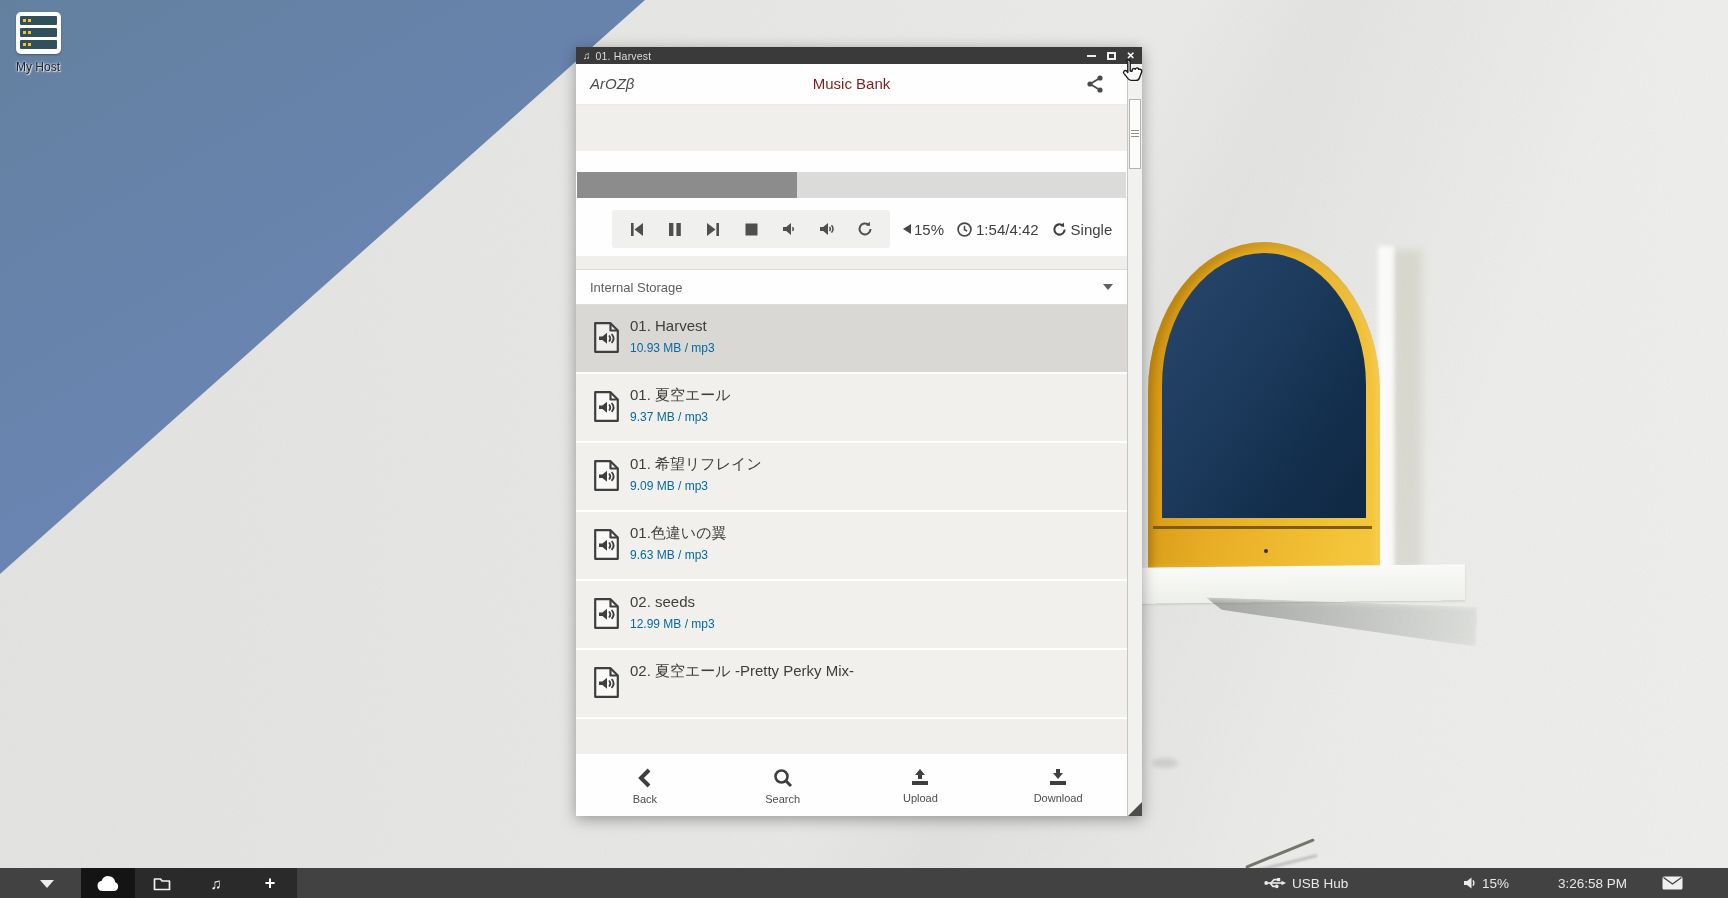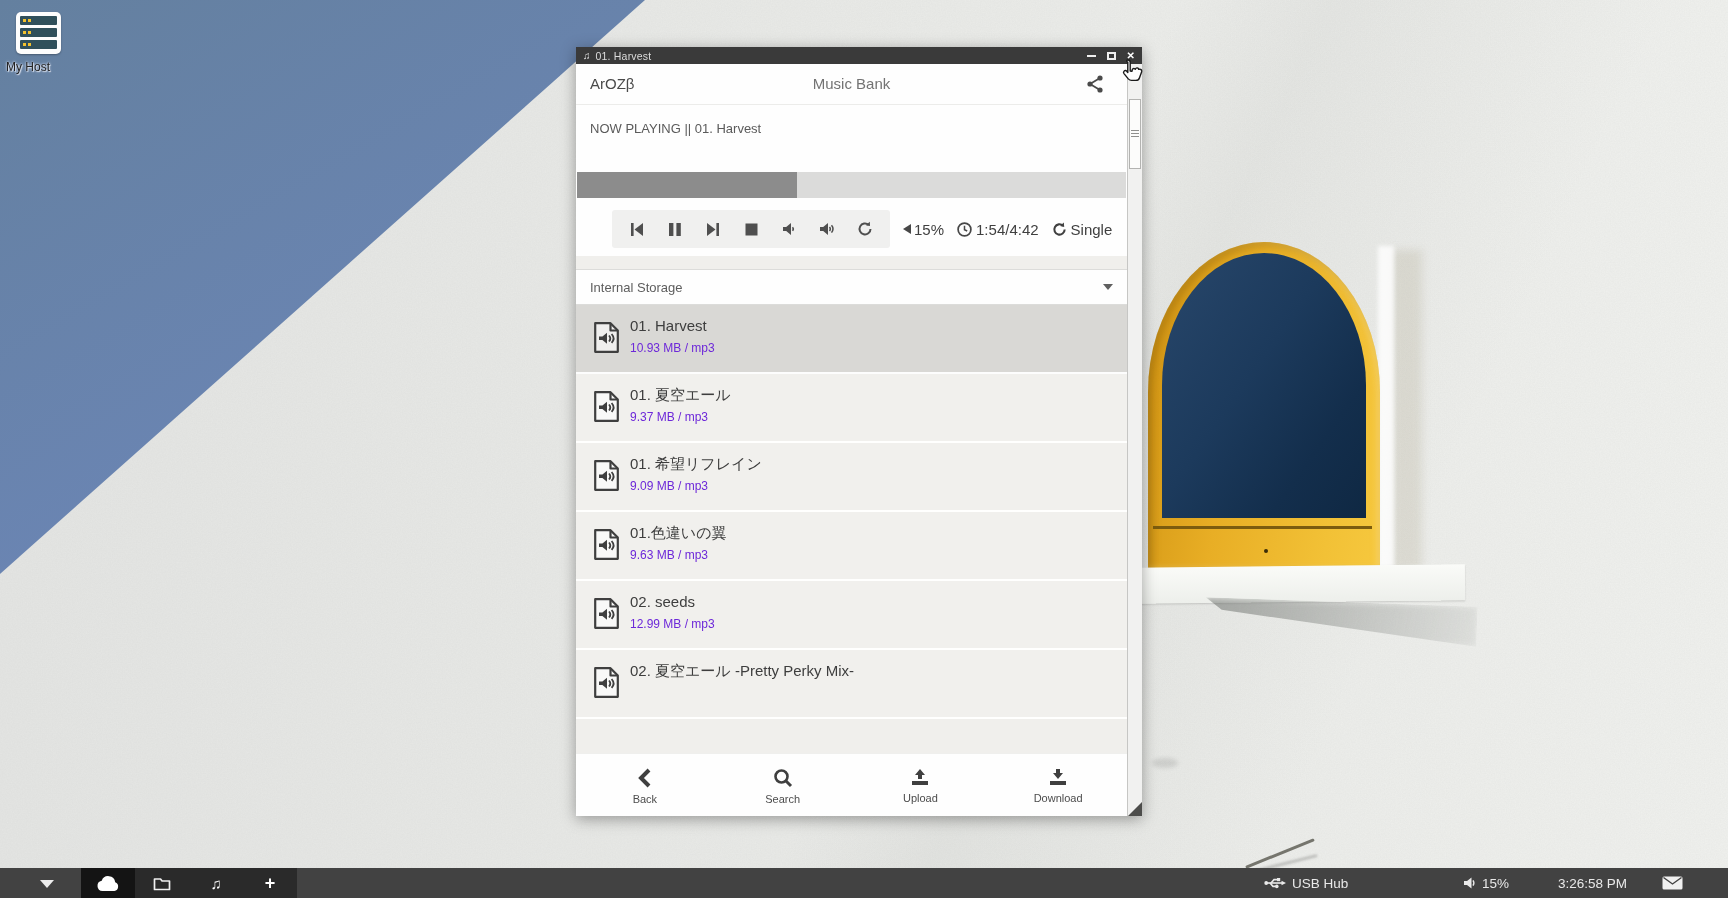--- a/index.html
+++ b/index.html
@@ -40,21 +40,21 @@
     clip-path:polygon(0 0, 100% 0, 100% 100%, 6% 30%);
     filter:blur(3px); transform:rotate(2deg); }
   .rod { position:absolute; left:1243px; top:852px; width:74px; height:3px;
     background:#75756d; transform:rotate(-22deg); border-radius:2px; }
   .rod-shadow { position:absolute; left:1252px; top:862px; width:66px; height:3px;
     background:rgba(0,0,0,0.18); transform:rotate(-14deg); filter:blur(1px); }
   .wall-mark { position:absolute; left:1152px; top:758px; width:26px; height:10px;
     background:rgba(0,0,0,0.10); border-radius:50%; filter:blur(2px); }
 
   
-  .desktop-icon { position:absolute; left:6px; top:12px; width:64px; z-index:2; cursor:default; }
+  .desktop-icon { position:absolute; left:6px; top:12px; width:64px; z-index:2; text-align:center; cursor:default; }
   .host-box { width:45px; height:42px; margin:0 auto; background:#fdfdfd; border-radius:5px;
     padding:4px 4px; box-shadow:0 1px 2px rgba(0,0,0,0.3); }
   .host-bar { position:relative; height:9px; margin-bottom:3px; background:#30505b; border-radius:1px; }
   .host-bar:last-child { margin-bottom:0; }
   .host-bar i { position:absolute; left:3px; top:3px; width:3px; height:3px; background:#f0c country; background:#f2c12e; }
   .host-bar i + i { left:8px; }
   .icon-label { margin-top:6px; font-size:12px; color:#222;
     text-shadow:0 0 3px #cfd9ee, 0 0 2px #cfd9ee, 1px 1px 1px rgba(255,255,255,0.8); }
 
   
@@ -66,22 +66,22 @@
   .title-text { color:#dcdcdc; font-size:10.5px; letter-spacing:0.2px; }
   .win-buttons { margin-left:auto; display:flex; align-items:center; gap:11px; }
   .btn-min { width:9px; height:2px; background:#efefef; }
   .btn-max { width:9px; height:8px; border:2px solid #efefef; }
   .btn-close { color:#fff; font-size:10px; font-weight:bold; line-height:1; }
 
   .win-content { position:absolute; left:0; top:17px; right:15px; bottom:0; background:#f0efec; overflow:hidden; }
 
   .app-header { position:absolute; left:0; top:0; right:0; height:41px; background:#fefefe;
     border-bottom:1px solid #ececea; }
-  .brand { position:absolute; left:14px; top:11px; font-size:15px; color:#4a4a4a; }
-  .app-title { position:absolute; left:0; right:0; top:11px; text-align:center; font-size:15px; color:#737373; }
+  .brand { position:absolute; left:14px; top:11px; font-size:15px; color:#4a4a4a;font-style:italic; }
+  .app-title { position:absolute; left:0; right:0; top:11px; text-align:center; font-size:15px; color:#7f1d1d; }
   .share-btn { position:absolute; right:22px; top:10px; width:20px; height:20px; }
 
   .now-playing { position:absolute; left:0; top:41px; right:0; height:46px; background:#fefefe;
     display:flex; align-items:center; padding-left:14px; font-size:13px; color:#5a5a5a; }
 
   .progress-zone { position:absolute; left:0; top:87px; right:0; height:51px; background:#fefefe; }
   .progress-track { position:absolute; left:1px; right:1px; top:21px; height:26px; background:#dbdbda; }
   .progress-fill { height:100%; background:#8c8c8c; }
 
   .controls-row { position:absolute; left:0; top:138px; right:0; height:54px; background:#fefefe;
@@ -99,21 +99,21 @@
     display:flex; align-items:center; padding:0 14px; font-size:13px; color:#5d5d5d; }
   .caret-down { margin-left:auto; width:0; height:0; border-left:5px solid transparent;
     border-right:5px solid transparent; border-top:6px solid #5f5f5f; }
 
   .track-list { position:absolute; left:0; top:241px; right:0; bottom:63px; overflow:hidden; }
   .track-row { position:relative; height:69px; background:#f1f0ed; border-bottom:2px solid rgba(255,255,255,0.95);
     cursor:pointer; }
   .track-row.selected { background:#d9d8d5; }
   .track-row .ticon { position:absolute; left:17px; top:17px; }
   .track-title { position:absolute; left:54px; top:12px; font-size:15px; color:#3e3e3e; white-space:nowrap; }
-  .track-meta { position:absolute; left:54px; top:36px; font-size:12px; color:#6d28d9; }
+  .track-meta { position:absolute; left:54px; top:36px; font-size:12px; color:#0369a1; }
 
   .app-toolbar { position:absolute; left:0; right:0; bottom:0; height:63px; background:#fefefe;
     border-top:1px solid #efefed; display:flex; }
   .tool-btn { flex:1; display:flex; flex-direction:column; align-items:center; justify-content:center; padding-top:2px; }
   .tool-btn .tlabel { margin-top:5px; font-size:11px; color:#4c4c4c; }
 
   .win-scrollbar { position:absolute; right:0; top:17px; bottom:0; width:15px; background:#f1f1f0;
     border-left:1px solid #c6c6c4; }
   .scroll-thumb { position:absolute; left:1px; right:1px; top:35px; height:70px; background:#fcfcfb;
     border:1px solid #b3b3b1; display:flex; align-items:center; justify-content:center; }
@@ -206,21 +206,20 @@
       <span class="share-btn">
         <svg width="20" height="20" viewBox="0 0 20 20">
           <circle cx="15" cy="4" r="2.6" fill="#4a4a4a"></circle>
             <circle cx="5" cy="10" r="2.6" fill="#4a4a4a"></circle>
             <circle cx="15" cy="16" r="2.6" fill="#4a4a4a"></circle>
           <path d="M5 10 L15 4 M5 10 L15 16" stroke="#4a4a4a" stroke-width="1.8"></path>
         </svg>
       </span>
     </div>
 
-    <div class="now-playing">NOW PLAYING || 01. Harvest</div>
 
     <div class="progress-zone">
       <div class="progress-track">
         <div class="progress-fill" style="width: 40%;"></div>
       </div>
     </div>
 
     <div class="controls-row">
       <div class="ctrl-group">
         <span class="ctrl-btn">

